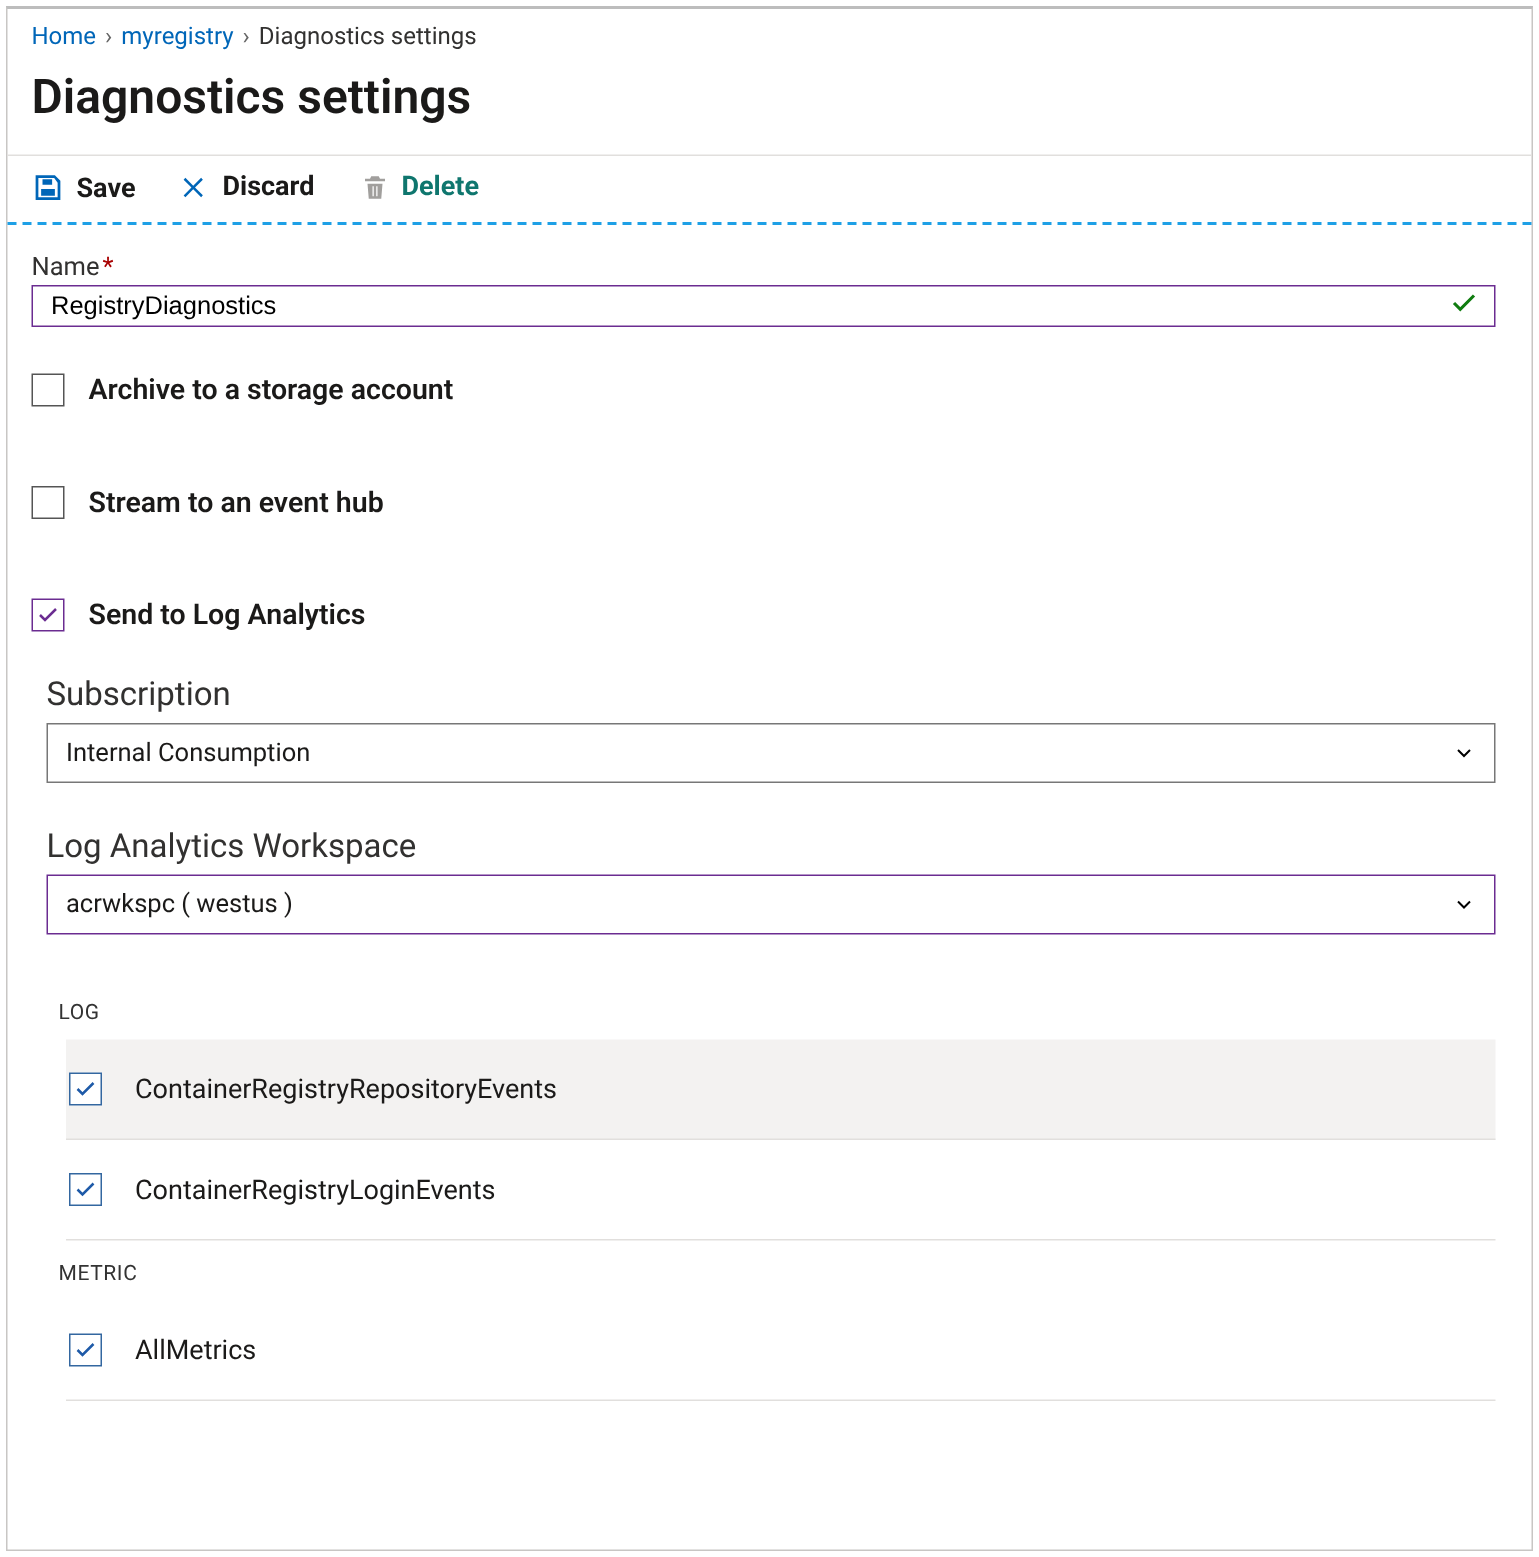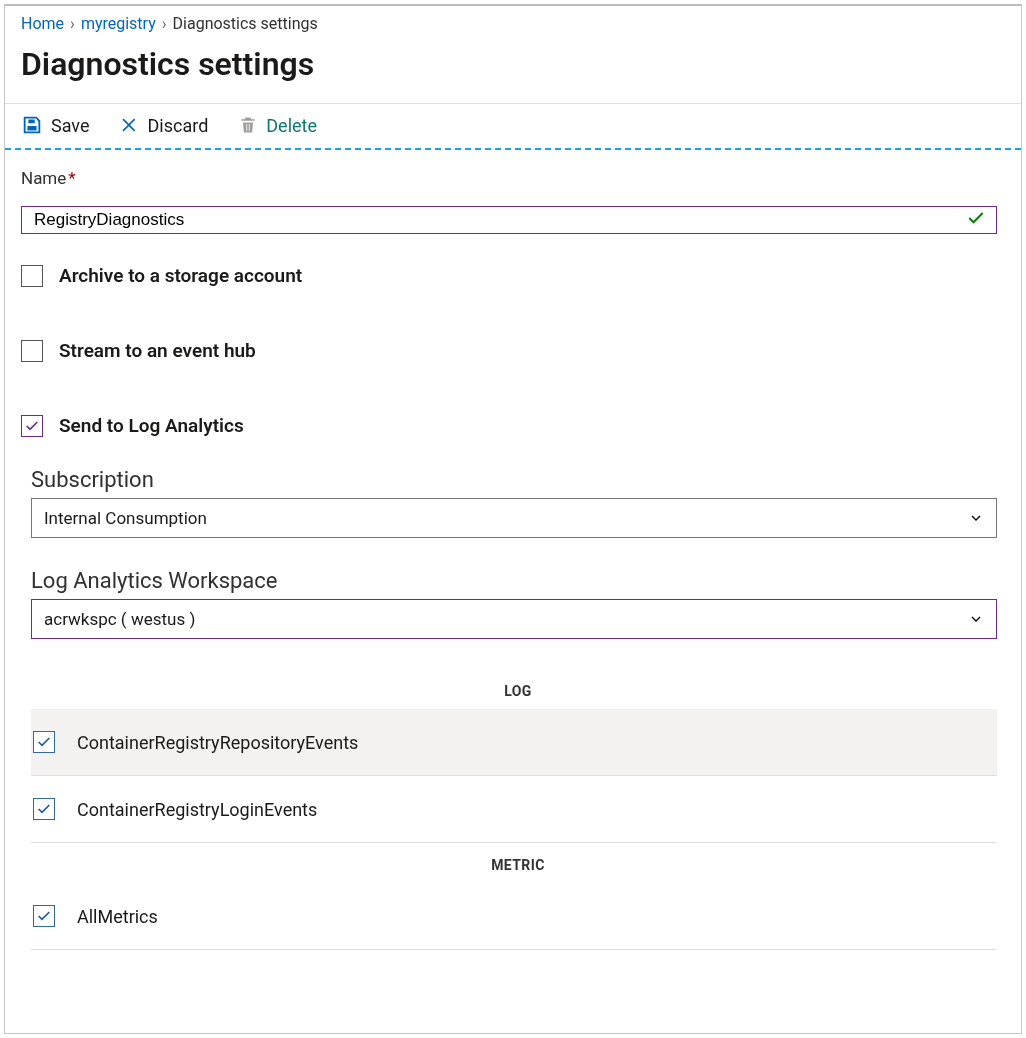--- a/index.html
+++ b/index.html
@@ -32,40 +32,41 @@
   .breadcrumb .current { color: #323130; }
 
   h1.page-title {
     font-size: 32px;
     font-weight: 600;
     margin: 6px 16px 20px 16px;
   }
 
   .toolbar {
     display:flex;
-    align-items:center;
+    align-items:flex-start;
     gap: 30px;
     padding: 10px 16px 12px 16px;
     border-top: 1px solid #e1dfdd;
     border-bottom: 2px dashed #1ea0e6;
+    font-weight: bold;
   }
   .tbtn {
     display:flex;
     align-items:center;
     gap:8px;
     font-size: 18px;
     color:#1b1a19;
     cursor:pointer;
   }
   .tbtn.disabled { color:#0f766e; cursor:default; }
   .tbtn svg { display:block; }
 
   .content { padding: 18px 24px 24px 16px; }
 
-  .field-label { font-size: 17px; color:#323130; margin-bottom:18px; }
+  .field-label { font-size: 17px; color:#323130; margin-bottom:2px; }
   .req { color:#a80000; margin-left:2px; }
 
   .text-input-wrap {
     border: 1px solid #6b2c91;
     display:flex;
     align-items:center;
     padding: 0 10px;
     height: 28px;
     margin-bottom: 30px;
   }
@@ -113,32 +114,32 @@
     padding:0 12px;
     font-size:17px;
     margin-bottom: 30px;
     cursor:pointer;
   }
   .selectbox.purple { border-color:#6b2c91; }
   .selectbox .caret svg { display:block; }
 
   .group-header {
     font-size:14px;
-    font-weight:700;
+    font-weight:400;
     letter-spacing:.4px;
     color:#333;
     padding: 14px 0 10px 8px;
-    text-align: center;
   }
   .cat-row {
     display:flex;
     align-items:center;
     gap:22px;
     padding: 22px 0 22px 2px;
     border-bottom:1px solid #e1dfdd;
+    margin-left:13px;
   }
   .cat-row.alt { background:#f3f2f1; }
   .cat-label { font-size:18px; }
 
 </style>
 </head>
 <body>
 
 <div class="frame">
 

